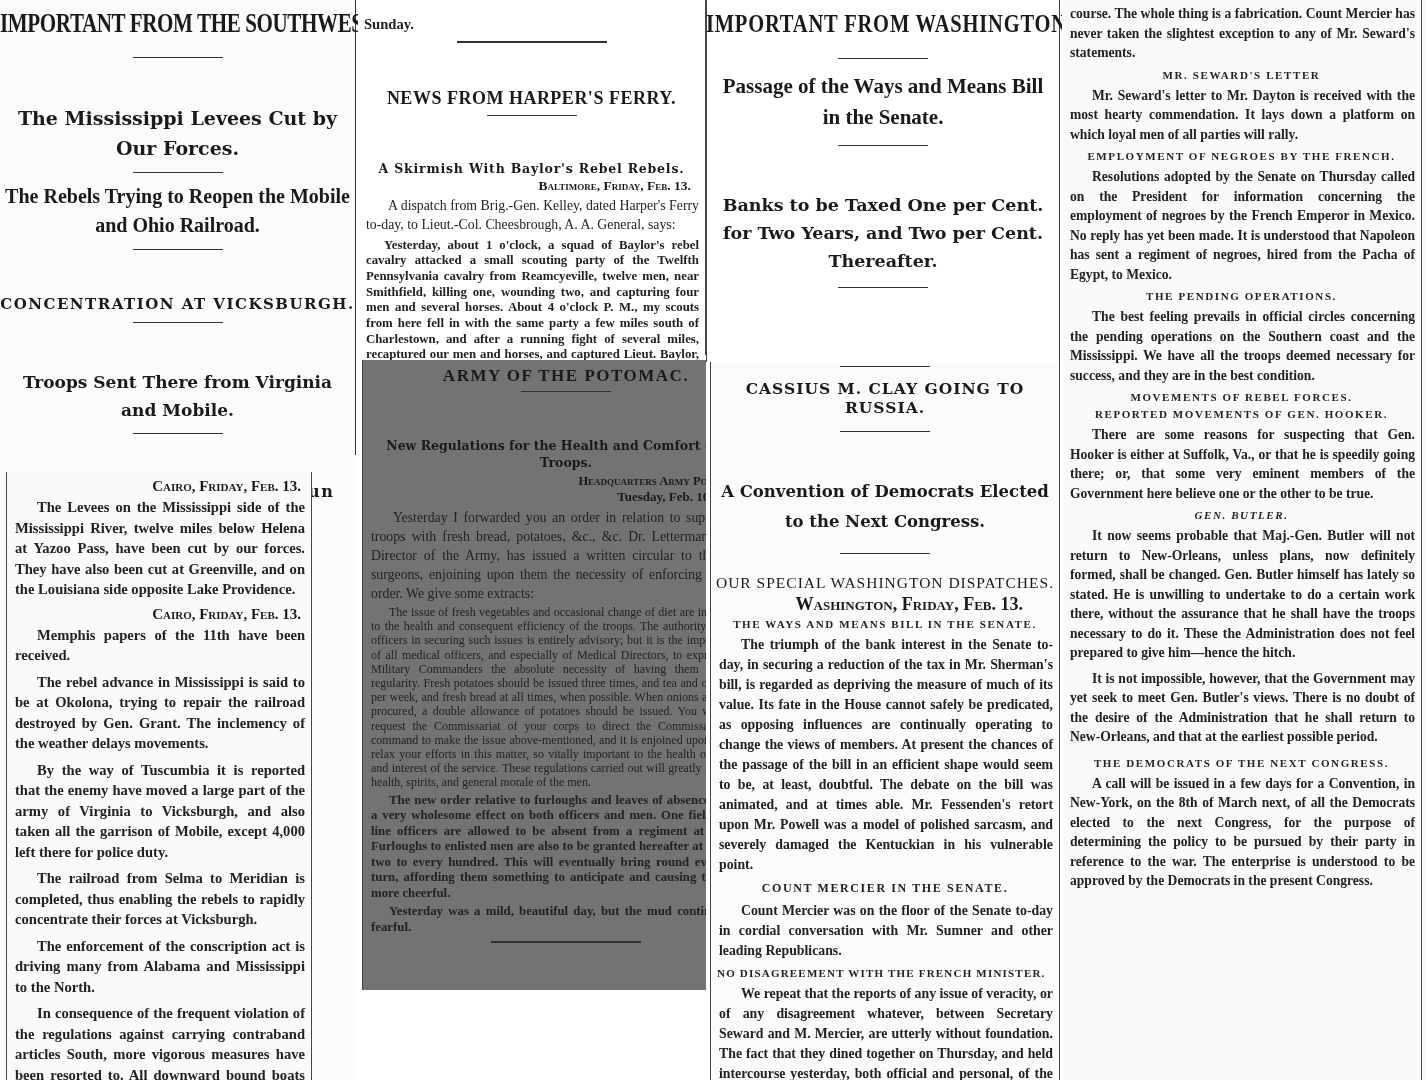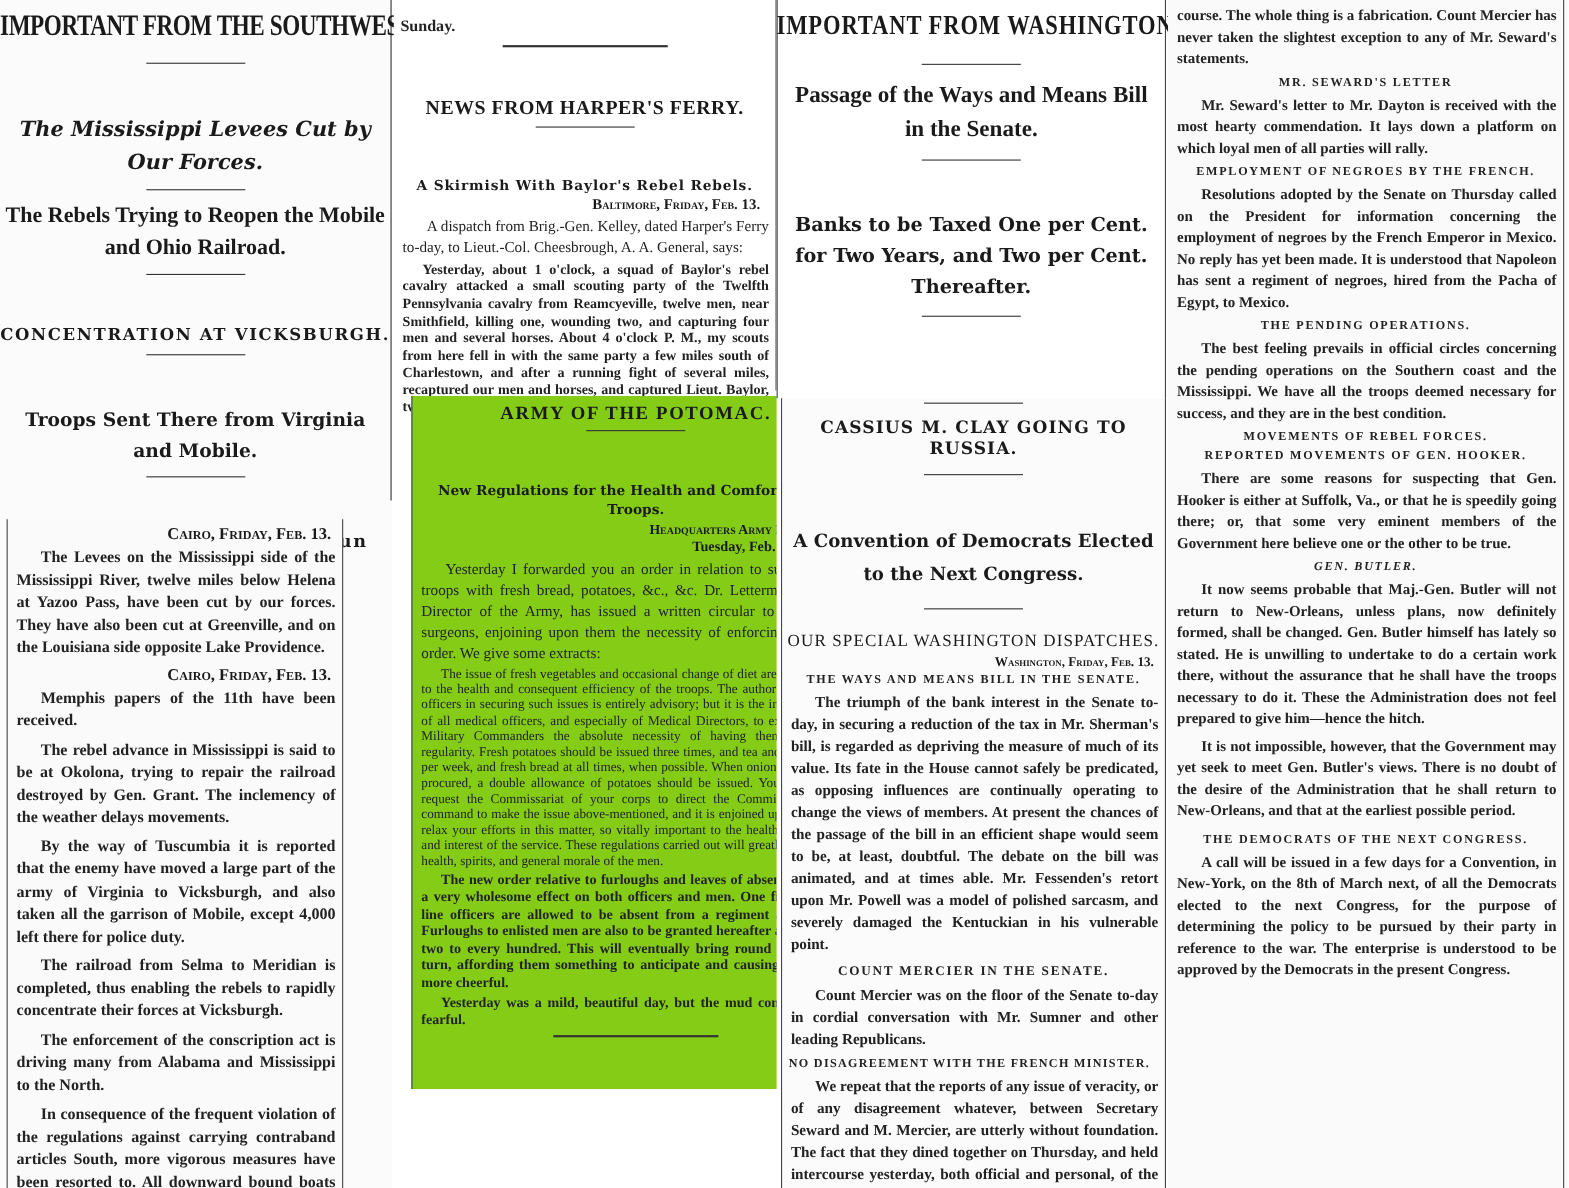--- a/index.html
+++ b/index.html
@@ -37,21 +37,21 @@
   }
   .sig { float:right; margin-right:30px; }
 </style>
 </head>
 <body>
 
 <div class="col" style="left:0;width:356px;height:1080px;">
   <div style="border-right:1.5px solid #333;height:455px;box-sizing:border-box;padding-top:8px;">
     <div class="hd-condensed" style="font-size:27px;transform:scaleX(0.78);white-space:nowrap;margin:0 -50px;">IMPORTANT FROM THE SOUTHWEST</div>
     <div class="rule" style="margin-top:18px;"></div>
-    <div class="hd-bold" style="font-size:19px;line-height:30px;padding:0 6px;font-style:italic;">The Mississippi Levees Cut by Our Forces.</div>
+    <div class="hd-bold" style="font-size:19px;line-height:30px;padding:0 6px;">The Mississippi Levees Cut by Our Forces.</div>
     <div class="rule"></div>
     <div class="hd-plain" style="font-size:20px;line-height:29px;font-weight:bold;padding:0 4px;">The Rebels Trying to Reopen the Mobile and Ohio Railroad.</div>
     <div class="rule"></div>
     <div class="hd-bold" style="font-size:15px;letter-spacing:1.5px;">CONCENTRATION AT VICKSBURGH.</div>
     <div class="rule"></div>
     <div class="hd-bold" style="font-size:17px;line-height:28px;padding:0 6px;">Troops Sent There from Virginia and Mobile.</div>
     <div class="rule"></div>
     <div class="hd-bold" style="font-size:16px;line-height:25px;letter-spacing:1.5px;padding:0 6px;">The Vicksburgh Batteries Run by a Coal Barge.</div>
     <div class="rule" style="margin-top:10px;"></div>
   </div>
@@ -73,21 +73,21 @@
   <div style="position:absolute;left:0;top:0;width:348px;height:355px;border-right:1.5px solid #444;box-sizing:border-box;">
     <div class="para" style="text-indent:0;margin:14px 0 0 6px;">Sunday.</div>
     <div class="rule orn" style="margin:6px auto;"></div>
     <div class="hd-bold" style="font-size:18px;letter-spacing:0.5px;font-family:'Liberation Serif',serif;">NEWS FROM HARPER'S FERRY.</div>
     <div class="rule" style="margin:6px auto;"></div>
     <div class="hd-bold" style="font-size:12.5px;letter-spacing:0.8px;">A Skirmish With Baylor's Rebel Rebels.</div>
     <div class="dateline" style="font-size:13.5px;margin-right:14px;">Baltimore, Friday, Feb. 13.</div>
     <p class="para" style="font-size:13.8px;line-height:19px;font-weight:normal;margin-bottom:4px;">A dispatch from Brig.-Gen. Kelley, dated Harper's Ferry to-day, to Lieut.-Col. Cheesbrough, A. A. General, says:</p>
     <p class="para small" style="font-size:12.8px;line-height:15.7px;font-weight:bold;">Yesterday, about 1 o'clock, a squad of Baylor's rebel cavalry attacked a small scouting party of the Twelfth Pennsylvania cavalry from Reamcyeville, twelve men, near Smithfield, killing one, wounding two, and capturing four men and several horses. About 4 o'clock P. M., my scouts from here fell in with the same party a few miles south of Charlestown, and after a running fight of several miles, recaptured our men and horses, and captured Lieut. Baylor, two of his men, and several horses.</p>
   </div>
-  <div class="clip" style="left:16px;top:360px;width:408px;height:630px;background:#84cc16;border-left-width:1px;">
+  <div class="clip" style="left:4px;top:360px;width:408px;height:630px;background:#737373;border-left-width:1px;">
     <div class="hd-bold" style="font-size:17px;letter-spacing:1.5px;margin-top:6px;font-family:'Liberation Serif',serif;">ARMY OF THE POTOMAC.</div>
     <div class="rule" style="margin:5px auto;"></div>
     <div class="hd-bold" style="font-size:12.5px;line-height:17px;padding:0 6px;">New Regulations for the Health and Comfort of the Troops.</div>
     <div class="dateline" style="font-size:12.5px;margin:3px 24px 0 0;">Headquarters Army Potomac,</div>
     <div class="dateline" style="font-size:13px;margin:0 24px 3px 0;font-variant:normal;">Tuesday, Feb. 10, 1863.</div>
     <p class="para" style="font-size:13.8px;line-height:19px;font-weight:normal;margin-bottom:2px;">Yesterday I forwarded you an order in relation to supplying the troops with fresh bread, potatoes, &amp;c., &amp;c. Dr. Letterman, Medical Director of the Army, has issued a written circular to the various surgeons, enjoining upon them the necessity of enforcing the above order. We give some extracts:</p>
     <p class="para small" style="font-size:12px;line-height:14.2px;font-weight:normal;">The issue of fresh vegetables and occasional change of diet are indispensable to the health and consequent efficiency of the troops. The authority of medical officers in securing such issues is entirely advisory; but it is the imperative duty of all medical officers, and especially of Medical Directors, to express to their Military Commanders the absolute necessity of having them made with regularity. Fresh potatoes should be issued three times, and tea and onions twice per week, and fresh bread at all times, when possible. When onions are not to be procured, a double allowance of potatoes should be issued. You will at once request the Commissariat of your corps to direct the Commissaries in his command to make the issue above-mentioned, and it is enjoined upon you not to relax your efforts in this matter, so vitally important to the health of the troops and interest of the service. These regulations carried out will greatly improve the health, spirits, and general morale of the men.</p>
     <p class="para small" style="font-size:12.8px;line-height:15.5px;">The new order relative to furloughs and leaves of absence is having a very wholesome effect on both officers and men. One field and two line officers are allowed to be absent from a regiment at one time. Furloughs to enlisted men are also to be granted hereafter at the rate of two to every hundred. This will eventually bring round every man's turn, affording them something to anticipate and causing them to be more cheerful.</p>
     <p class="para small" style="font-size:12.8px;line-height:15.5px;">
       <span>Yesterday was a mild, beautiful day, but the mud continues to be fearful.</span>
@@ -106,21 +106,21 @@
     <div class="hd-bold" style="font-size:17.5px;line-height:28px;padding:0 6px;">Banks to be Taxed One per Cent. for Two Years, and Two per Cent. Thereafter.</div>
     <div class="rule" style="margin:12px auto;"></div>
   </div>
   <div class="clip" style="left:4px;top:362px;width:350px;height:718px;background:#fbfbfb;">
     <div class="rule" style="margin-top:4px;"></div>
     <div class="hd-bold" style="font-size:15.5px;letter-spacing:1px;margin-top:12px;">CASSIUS M. CLAY GOING TO RUSSIA.</div>
     <div class="rule" style="margin:14px auto;"></div>
     <div class="hd-bold" style="font-size:16.5px;line-height:30px;padding:0 6px;">A Convention of Democrats Elected to the Next Congress.</div>
     <div class="rule" style="margin:16px auto 20px;"></div>
     <div class="hd-plain" style="font-size:15.5px;letter-spacing:1px;">OUR SPECIAL WASHINGTON DISPATCHES.</div>
-    <div class="dateline" style="font-size:12px;margin-right:10px;">Washington, Friday, Feb. 13.</div>
+    <div class="dateline" style="font-size:18px;margin-right:36px;">Washington, Friday, Feb. 13.</div>
     <div class="subhead" style="font-size:11px;">THE WAYS AND MEANS BILL IN THE SENATE.</div>
     <p class="para" style="font-size:13.8px;line-height:20px;">The triumph of the bank interest in the Senate to-day, in securing a reduction of the tax in Mr. Sherman's bill, is regarded as depriving the measure of much of its value. Its fate in the House cannot safely be predicated, as opposing influences are continually operating to change the views of members. At present the chances of the passage of the bill in an efficient shape would seem to be, at least, doubtful. The debate on the bill was animated, and at times able. Mr. Fessenden's retort upon Mr. Powell was a model of polished sarcasm, and severely damaged the Kentuckian in his vulnerable point.</p>
     <div class="subhead">COUNT MERCIER IN THE SENATE.</div>
     <p class="para" style="font-size:13.8px;line-height:20px;">Count Mercier was on the floor of the Senate to-day in cordial conversation with Mr. Sumner and other leading Republicans.</p>
     <div class="subhead" style="font-size:11px;letter-spacing:1.2px;text-align:left;margin-left:6px;">NO DISAGREEMENT WITH THE FRENCH MINISTER.</div>
     <p class="para" style="font-size:13.8px;line-height:20px;">We repeat that the reports of any issue of veracity, or of any disagreement whatever, between Secretary Seward and M. Mercier, are utterly without foundation. The fact that they dined together on Thursday, and held intercourse yesterday, both official and personal, of the most amicable character, ought to refute the stories of a suspension of diplomatic inter-</p>
   </div>
 </div>
 
 <div class="col" style="left:1062px;width:364px;height:1080px;background:#fafafa;">

